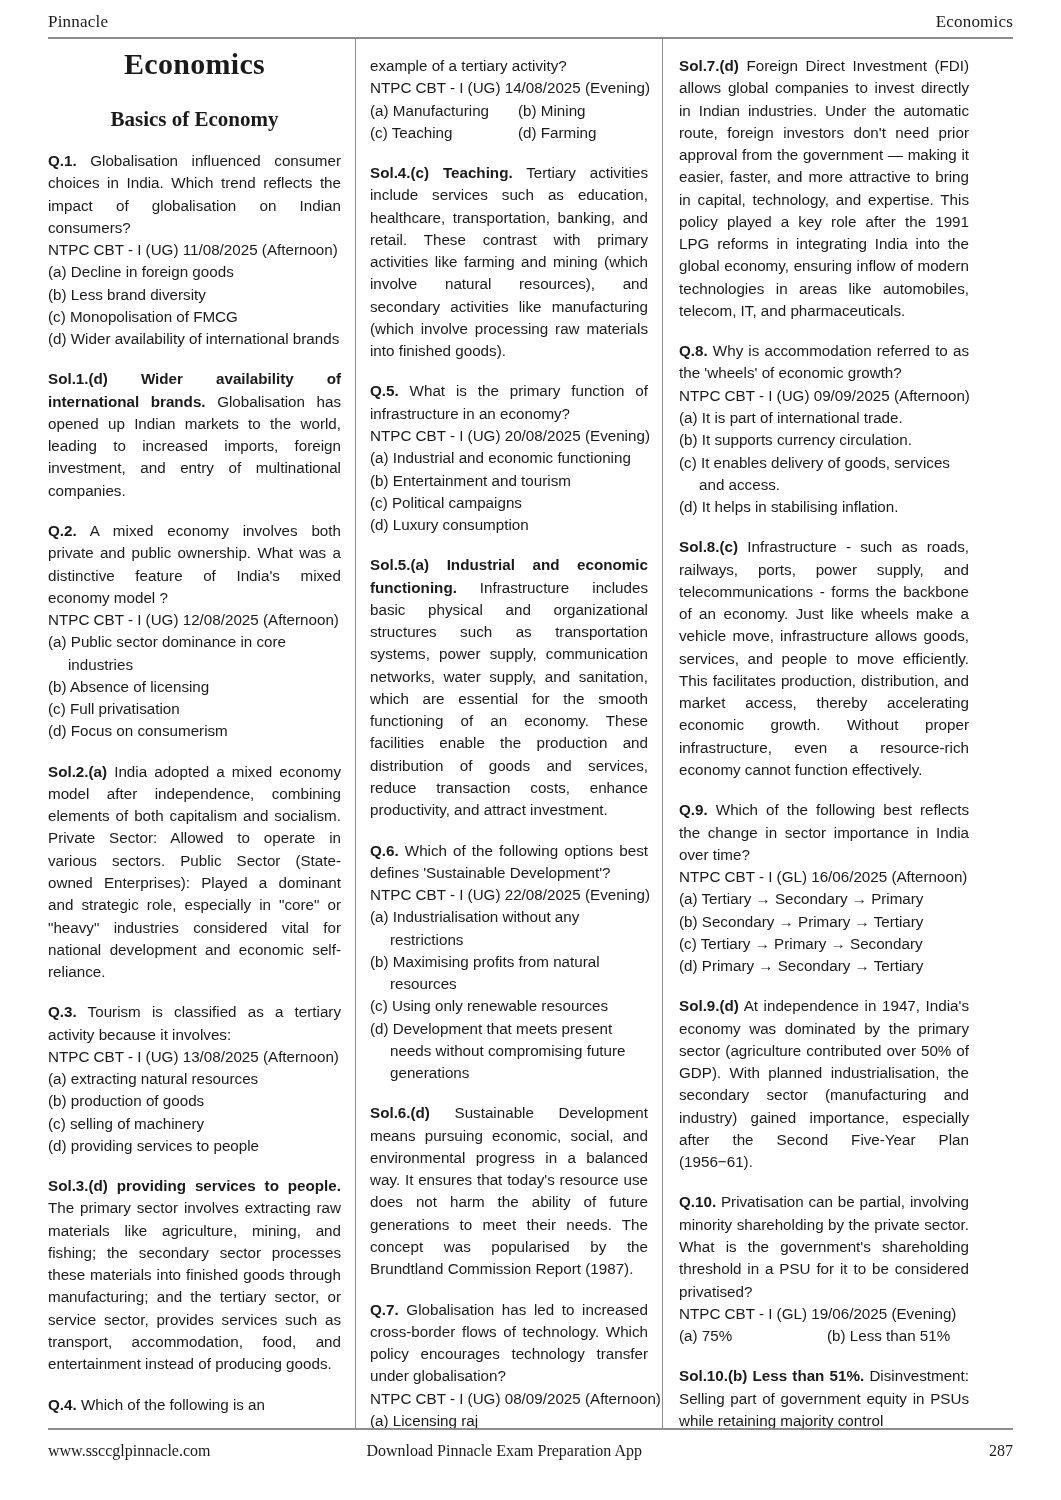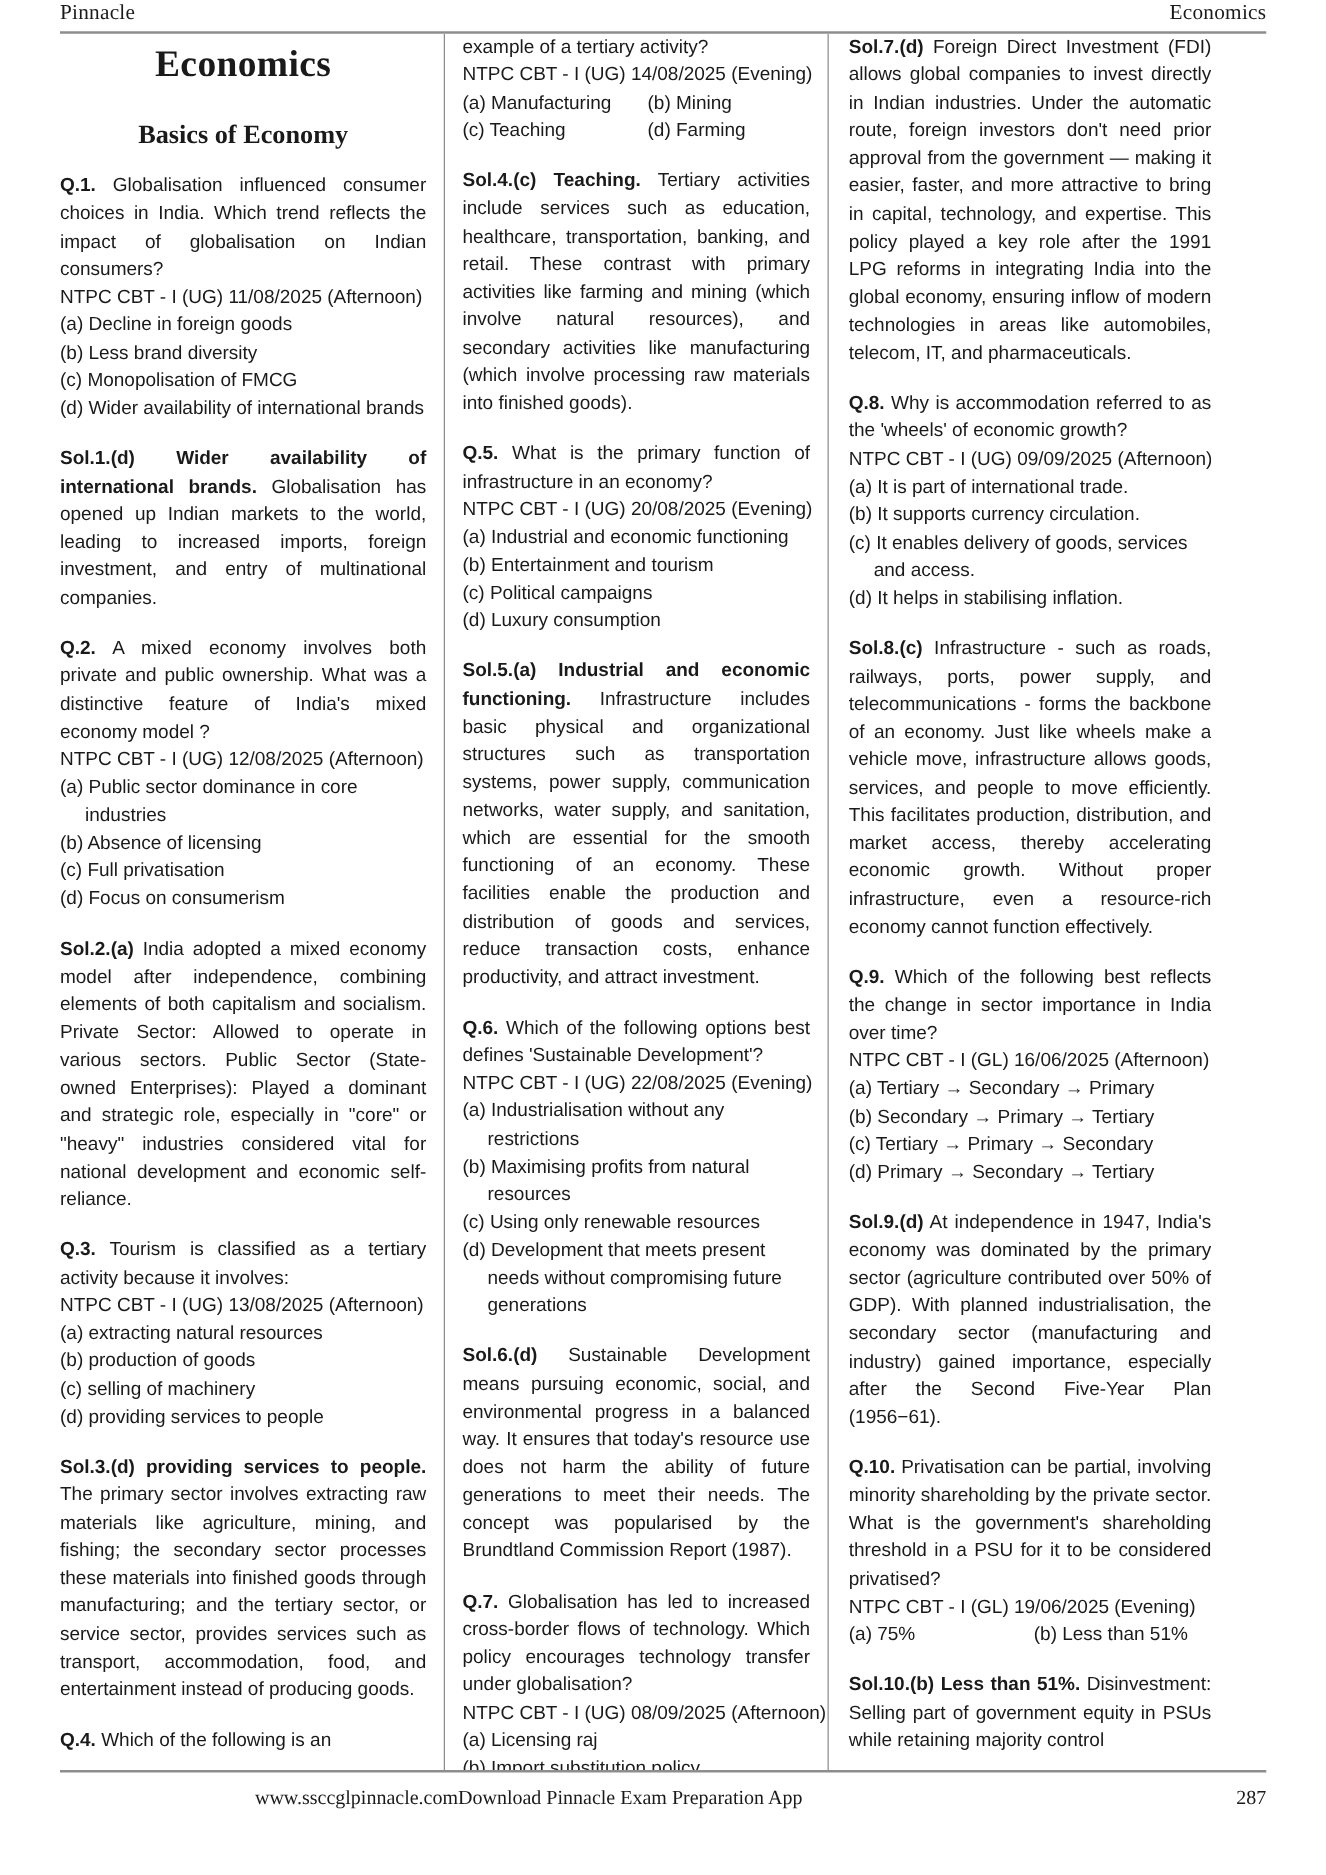--- a/index.html
+++ b/index.html
@@ -24,20 +24,21 @@
   }
 
   
   .running-head {
     display: flex;
     justify-content: space-between;
     align-items: baseline;
     font-family: "Liberation Serif", serif;
     font-size: 17px;
     color: #1a1a1a;
+    padding-top: 12px;
     letter-spacing: .2px;
   }
   .rule-top {
     border-top: 2px solid #8d8d8d;
     margin-top: 5px;
   }
   .rule-bottom {
     border-top: 2px solid #8d8d8d;
     margin-bottom: 4px;
   }
@@ -70,21 +71,21 @@
   .section-title {
     font-family: "Liberation Serif", serif;
     font-weight: bold;
     font-size: 21px;
     text-align: center;
     margin: 26px 0 0 0;
   }
 
   
   .block { margin-top: 18px; }
-  .block:first-child { margin-top: 0; }
+  .block:first-child { margin-top: 16px; }
 
   .qstem, .sol, .srcline, .opt {
     font-size: 15.2px;
     line-height: 1.465;
     margin: 0;
   }
   .qstem, .sol {
     text-align: justify;
     text-justify: inter-word;
   }
@@ -100,21 +101,21 @@
   b, .bold { font-weight: bold; }
 
   
   .footer {
     font-family: "Liberation Serif", serif;
     font-size: 16px;
     display: flex;
     align-items: baseline;
     padding-top: 8px;
   }
-  .footer-site { width: 33%; text-align: right; }
+  .footer-site { width: 33%; text-align: left; }
   .footer-app  { flex: 1; text-align: left; }
   .footer-page { width: 80px; text-align: right; }
 </style>
 </head>
 <body>
 
 <div class="page">
 
   <div class="running-head">
     <span>Pinnacle</span>

